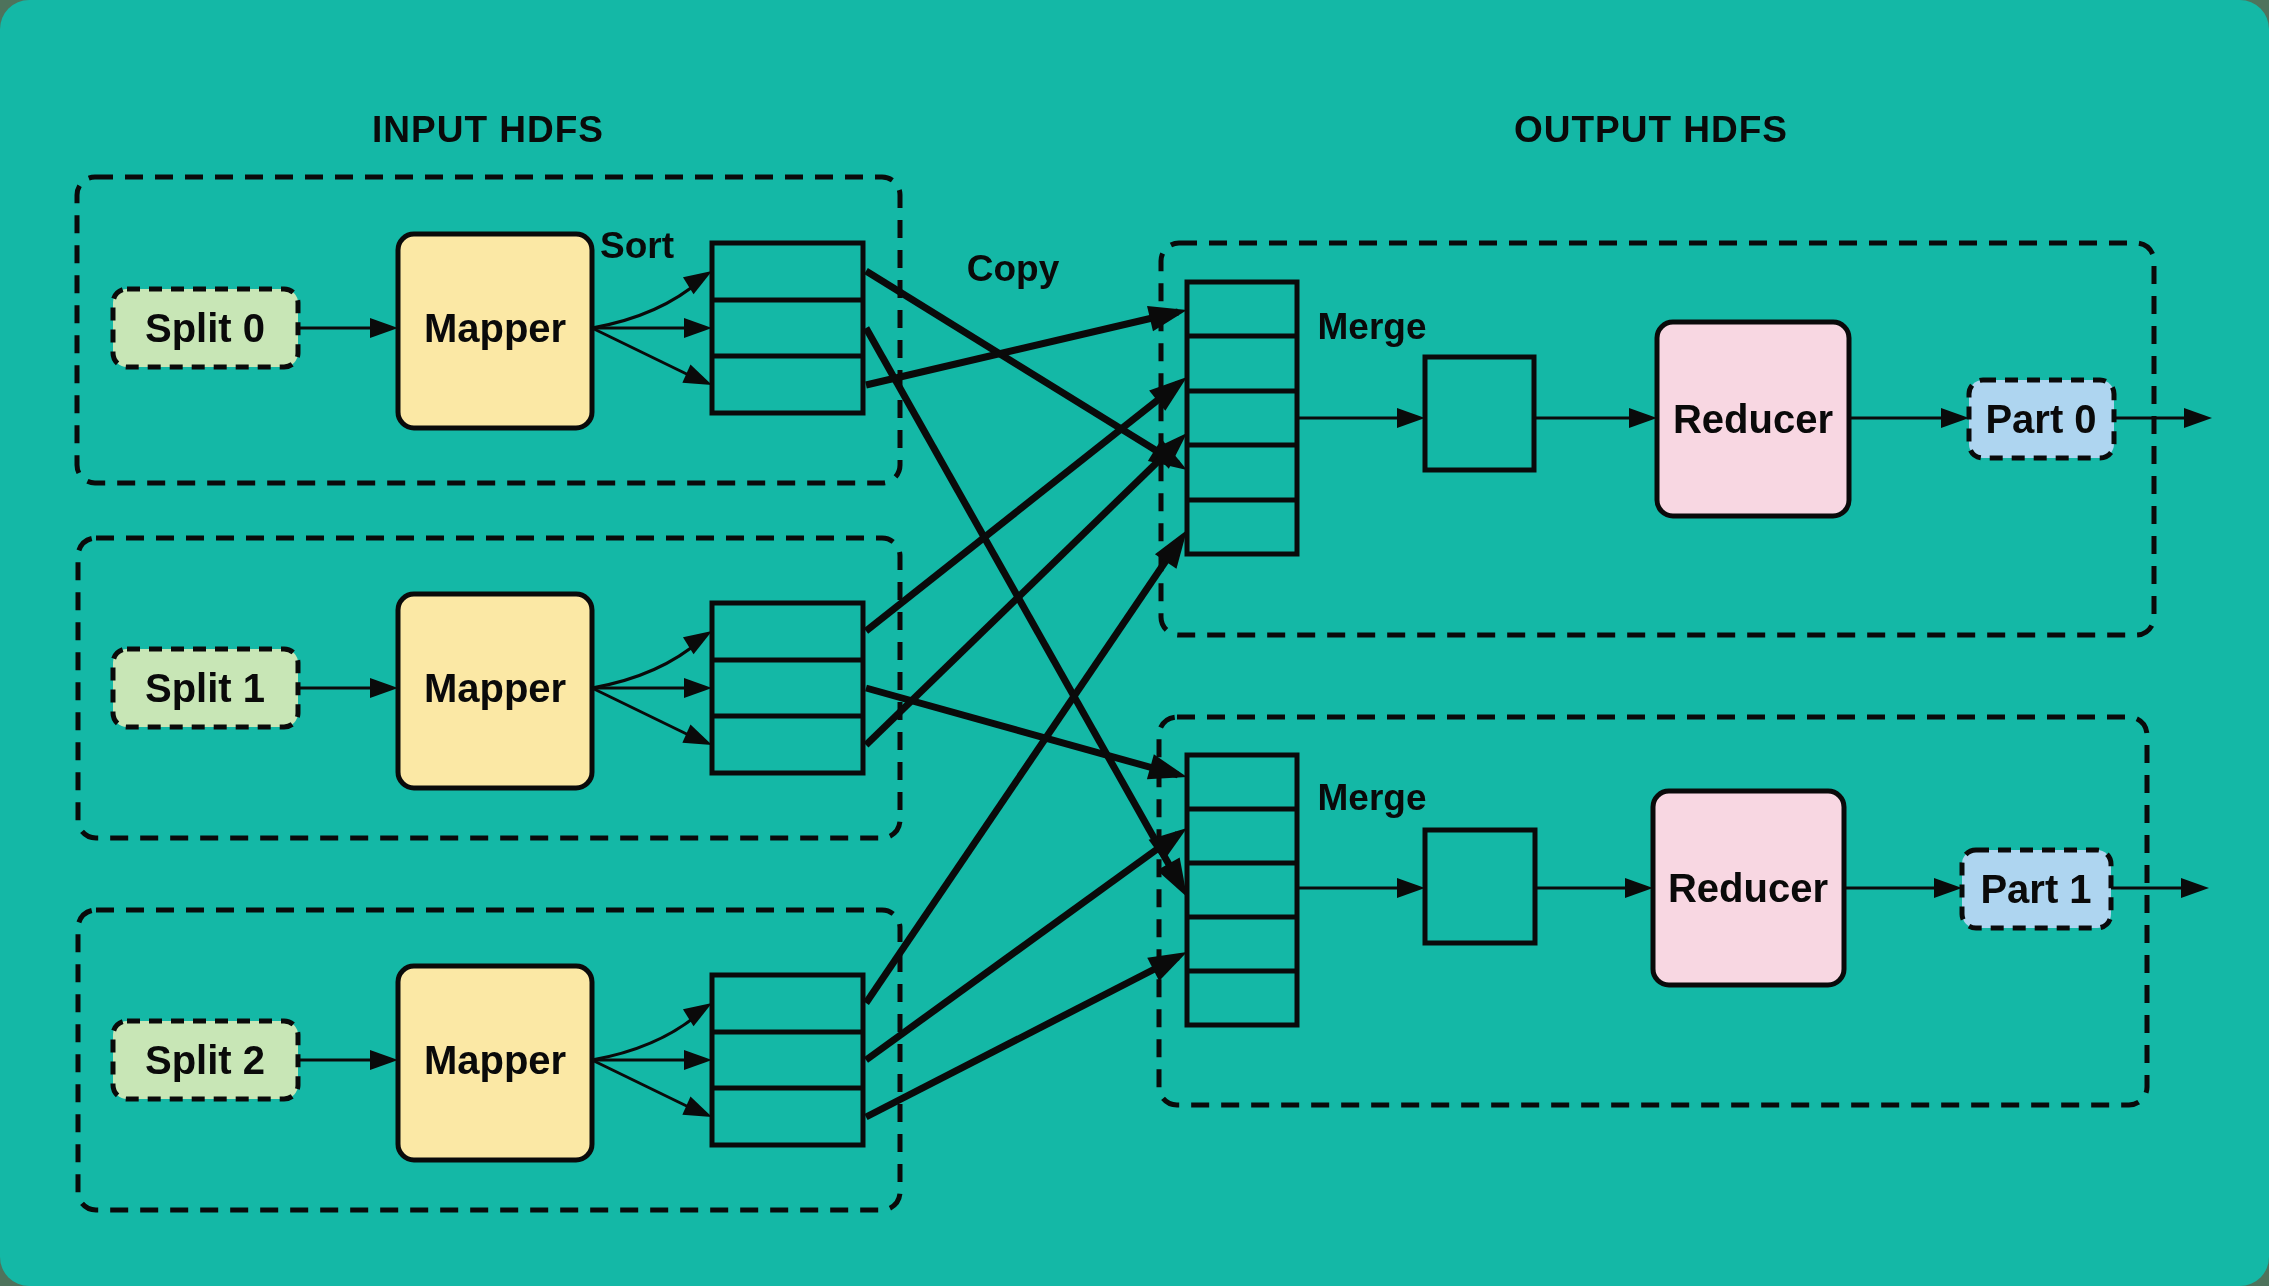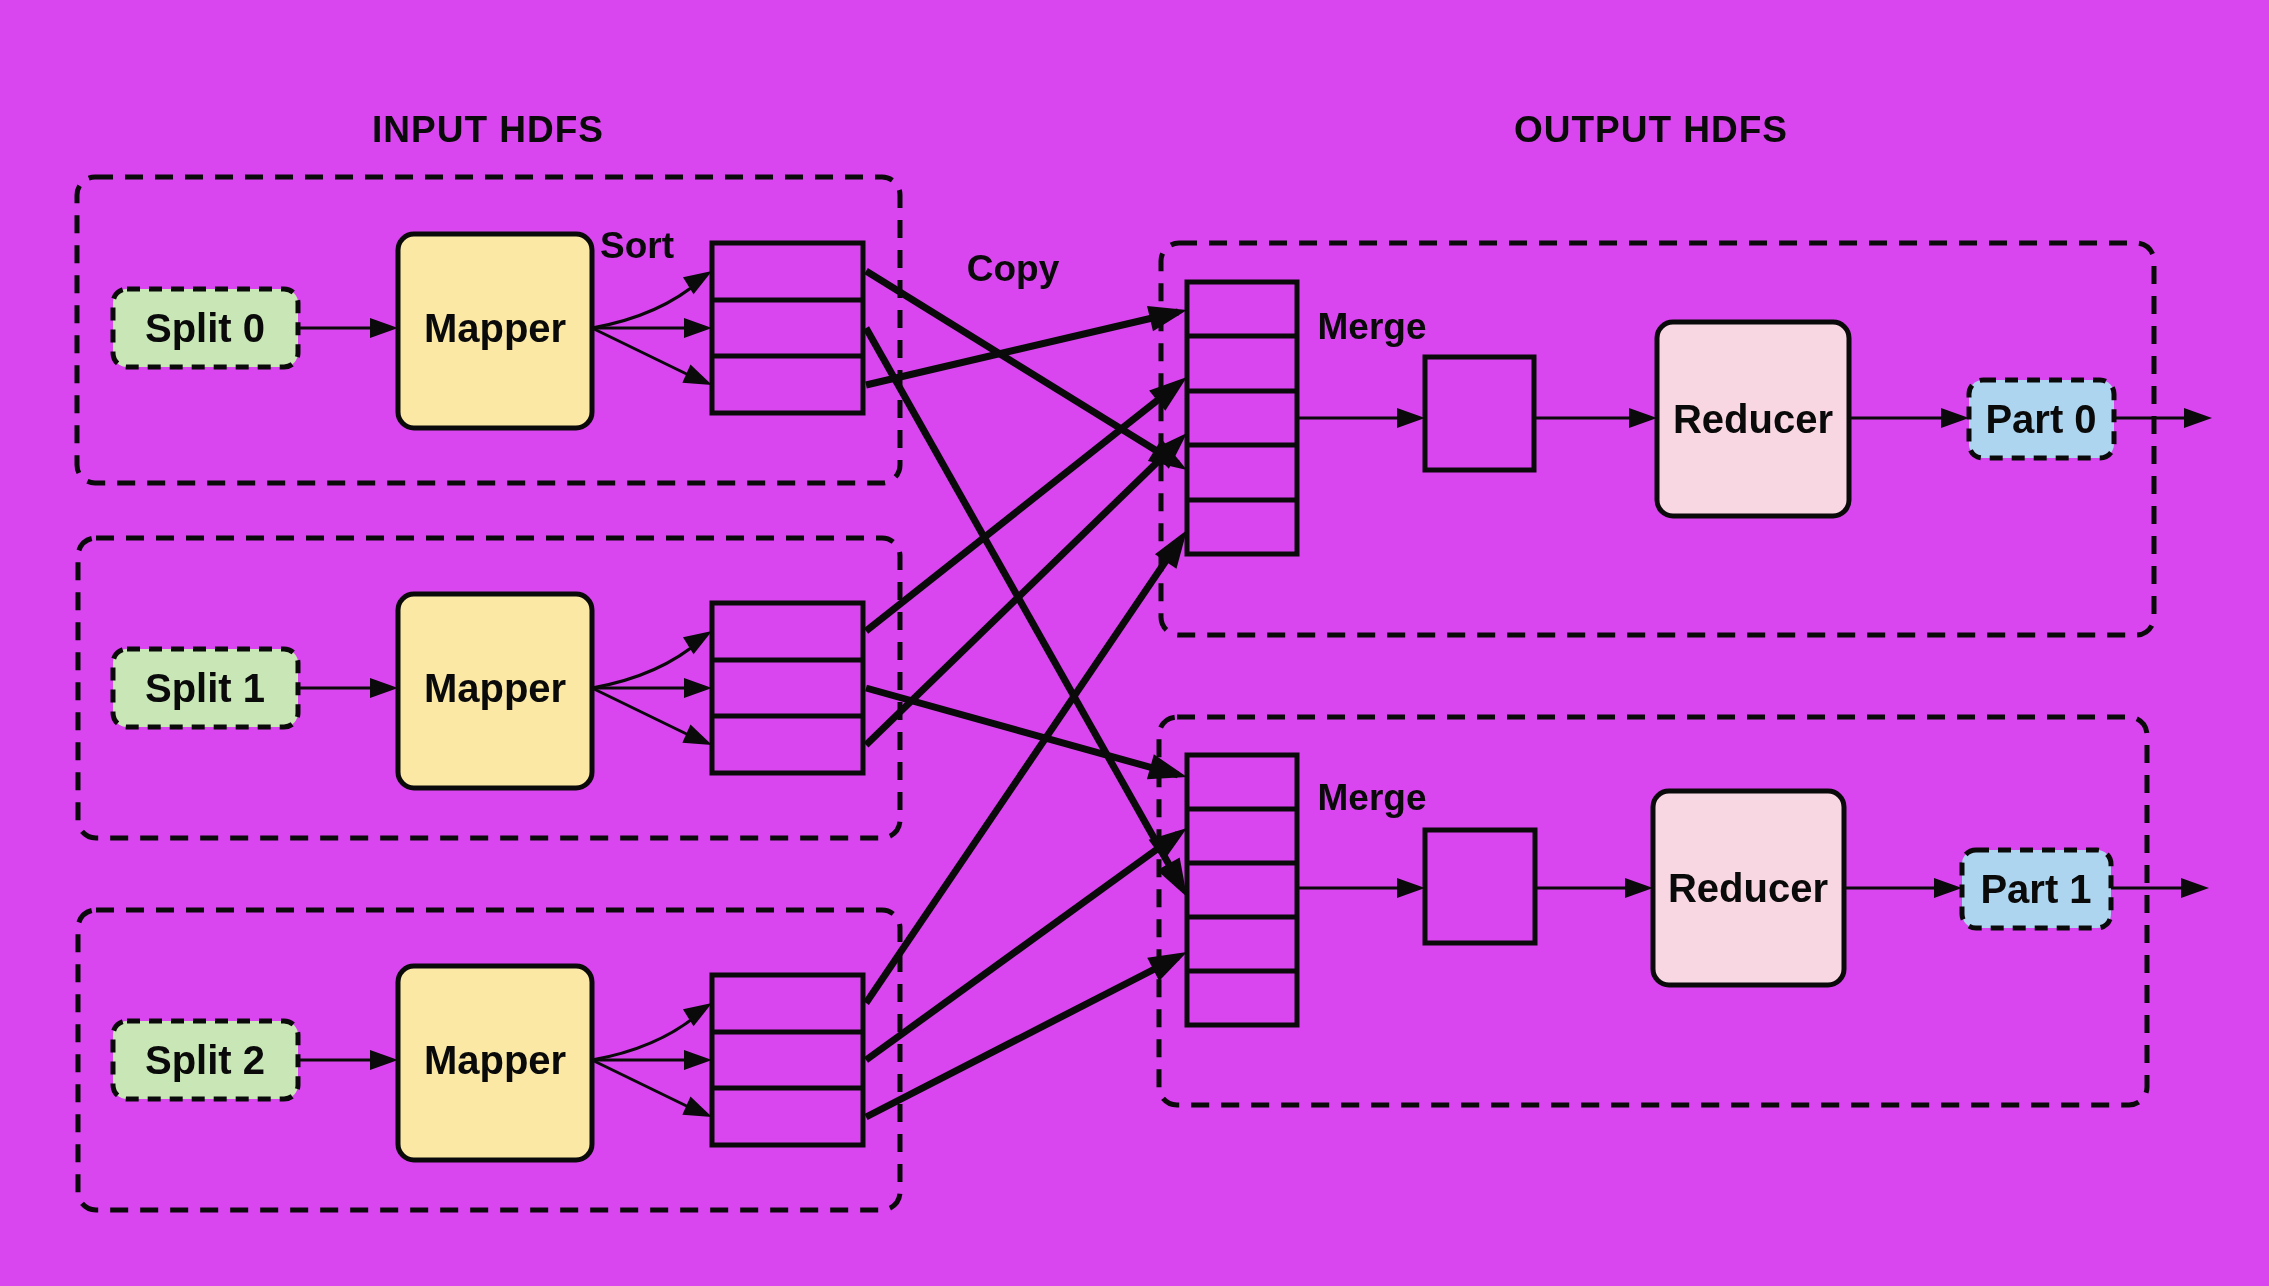--- a/index.html
+++ b/index.html
@@ -4,22 +4,23 @@
 <style>
   html,body{margin:0;padding:0;}
   body{
     background:#4E735C;
     font-family:"Liberation Sans", sans-serif;
   }
   #stage{
     position:relative;
     width:2269px;
     height:1286px;
-    background:#d946ef;
+    background:#14b8a6;
     overflow:hidden;
+    border-radius:29px;
   }
   svg text{
     font-family:"Liberation Sans", sans-serif;
     font-weight:bold;
     fill:#0a0a0a;
   }
   .title-text{font-size:37px;letter-spacing:1px;}
   .stage-text{font-size:37px;}
   .node-text{font-size:40px;}
   .box-solid{stroke:#0a0a0a;stroke-width:5;}

